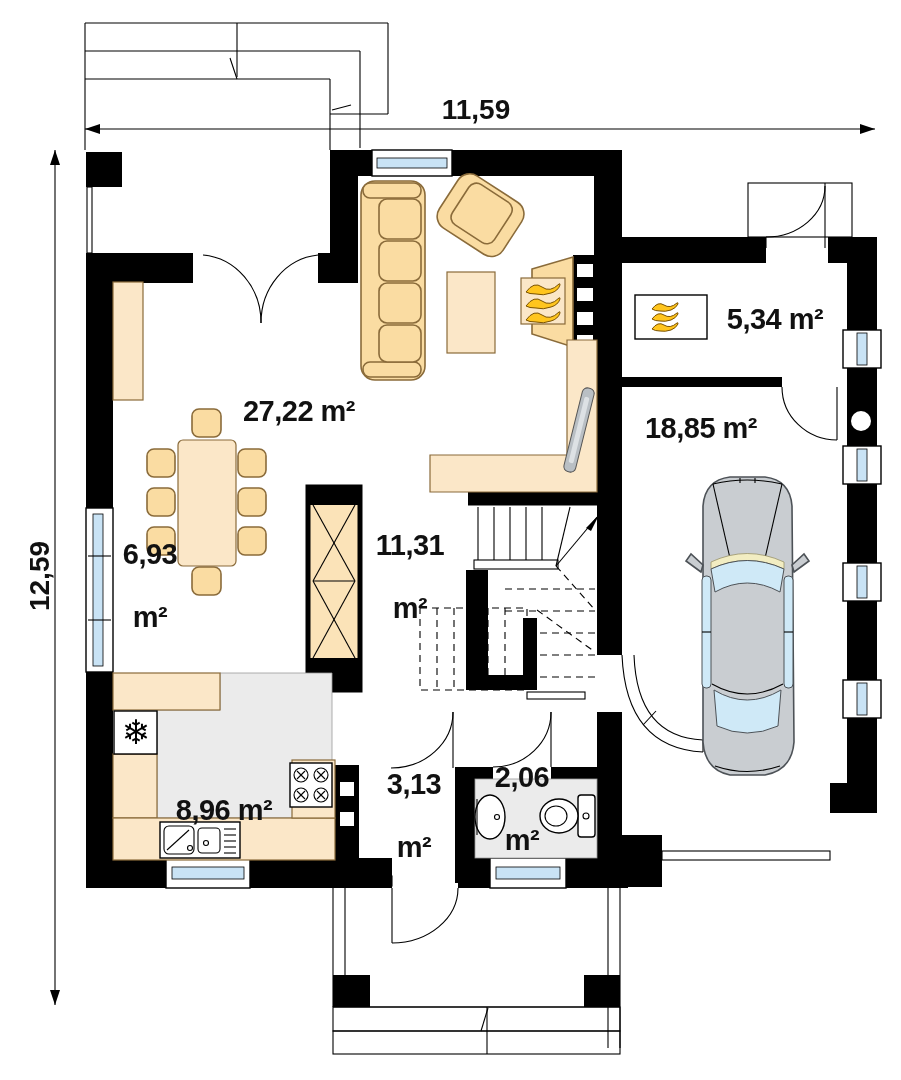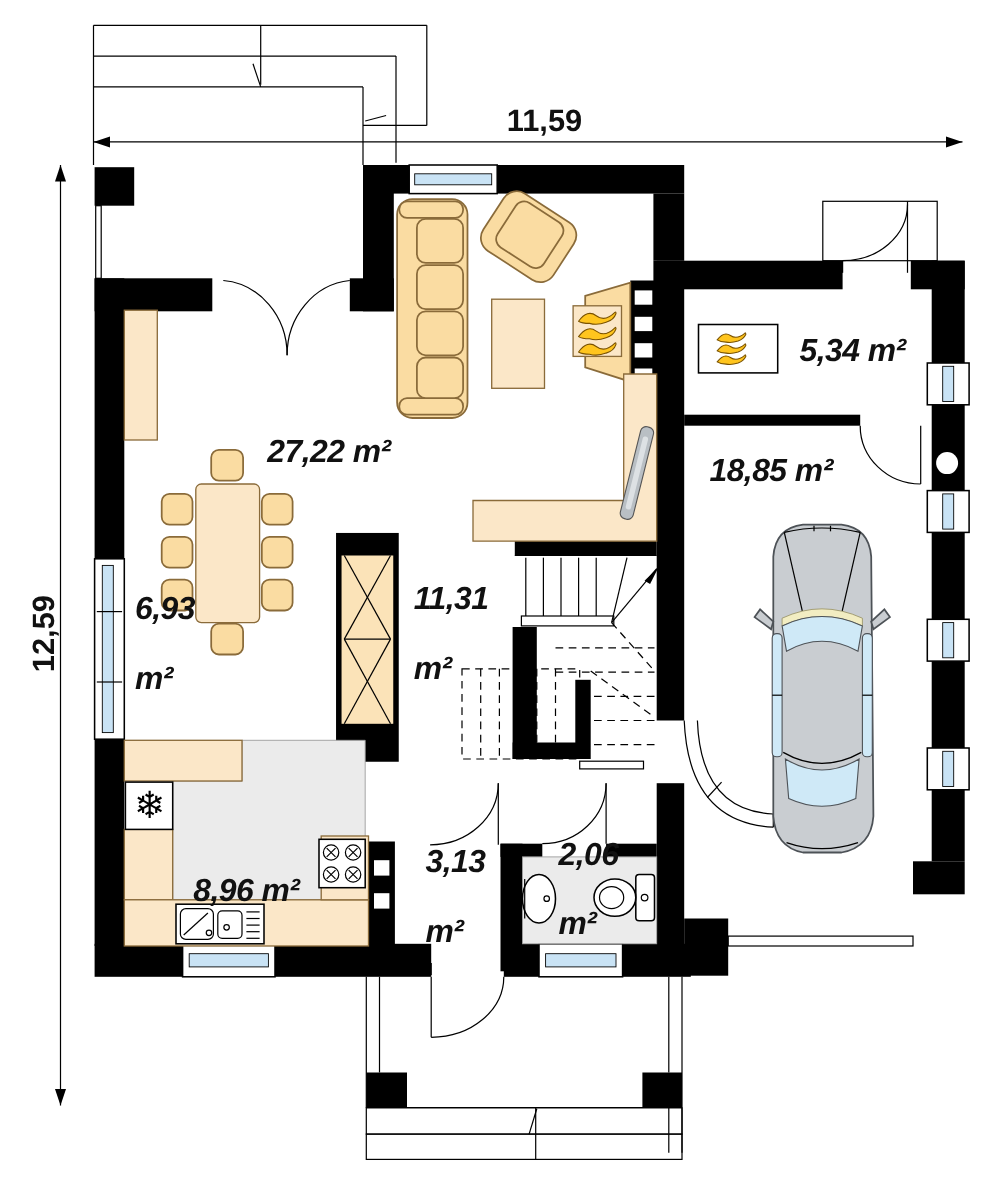--- a/index.html
+++ b/index.html
@@ -16,21 +16,21 @@
   .beige{fill:var(--furniture);stroke:#8a6b3a;stroke-width:1.6;}
   .beigeL{fill:var(--furniture-light);stroke:#8a6b3a;stroke-width:1.2;}
   .whitebox{fill:#ffffff;stroke:#000;stroke-width:1.4;}
   .gray{fill:var(--floor-gray);stroke:#9a9a9a;stroke-width:0.8;}
   .glass{fill:var(--glass);stroke:#000;stroke-width:0.8;}
   .dash{stroke:#000;stroke-width:1.1;fill:none;stroke-dasharray:7 5;}
   .flame{fill:var(--flame);stroke:#7a5200;stroke-width:1;}
   .carbody{fill:var(--car-body);stroke:#4d5257;stroke-width:1.6;}
   .carglass{fill:var(--car-glass);stroke:#4d5257;stroke-width:1;}
   .lbl{position:absolute;font-weight:bold;color:#111;transform:translate(-50%,-50%);
-       line-height:0.95;white-space:nowrap;letter-spacing:-0.5px;font-size:29px;font-style:italic;}
+       text-align:center;line-height:0.95;white-space:nowrap;letter-spacing:-0.5px;font-size:29px;}
   .lbl .u{display:block;margin-top:35px;}
   .dimlbl{position:absolute;font-weight:bold;color:#111;font-size:28px;transform:translate(-50%,-50%);}
   .dimlbl.rot{transform:translate(-50%,-50%) rotate(-90deg);}
 </style>
 </head>
 <body>
 
 <div id="plan">
 <svg width="901" height="1080" viewBox="0 0 901 1080">
 
@@ -359,37 +359,37 @@
       <line class="thin" x1="487" y1="1007" x2="487" y2="1054"></line>
       <line class="thin" x1="481" y1="1031" x2="488" y2="1008"></line>
     </g>
     <g>
       <line class="thin" x1="608" y1="1007" x2="608" y2="1048"></line>
       <line class="thin" x1="620" y1="1007" x2="620" y2="1048"></line>
     </g>
   </g>
 </svg>
 
-  <div class="dimlbl" style="left:495px;top:110px;">11,59</div>
+  <div class="dimlbl" style="left:476px;top:110px;">11,59</div>
   <div class="dimlbl rot" style="left:40px;top:576px;">12,59</div>
 
   <div class="lbl" style="left:299px;top:396px;margin-top:16px;">27,22 m²</div>
   <div class="lbl" style="left:775px;top:320px;">5,34 m²</div>
   <div class="lbl" style="left:701px;top:429px;">18,85 m²</div>
   <div class="lbl" style="left:224px;top:811px;">8,96 m²</div>
 
   <div class="lbl" style="left:150px;top:586px;">
     <span>6,93</span>
     <span class="u">m²</span>
   </div>
   <div class="lbl" style="left:410px;top:577px;">
     <span>11,31</span>
     <span class="u">m²</span>
   </div>
   <div class="lbl" style="left:414px;top:816px;">
     <span>3,13</span>
     <span class="u">m²</span>
   </div>
-  <div class="lbl" style="left:535px;top:809px;">
+  <div class="lbl" style="left:522px;top:809px;">
     <span>2,06</span>
     <span class="u">m²</span>
   </div>
 </div>
 
 </body></html>

